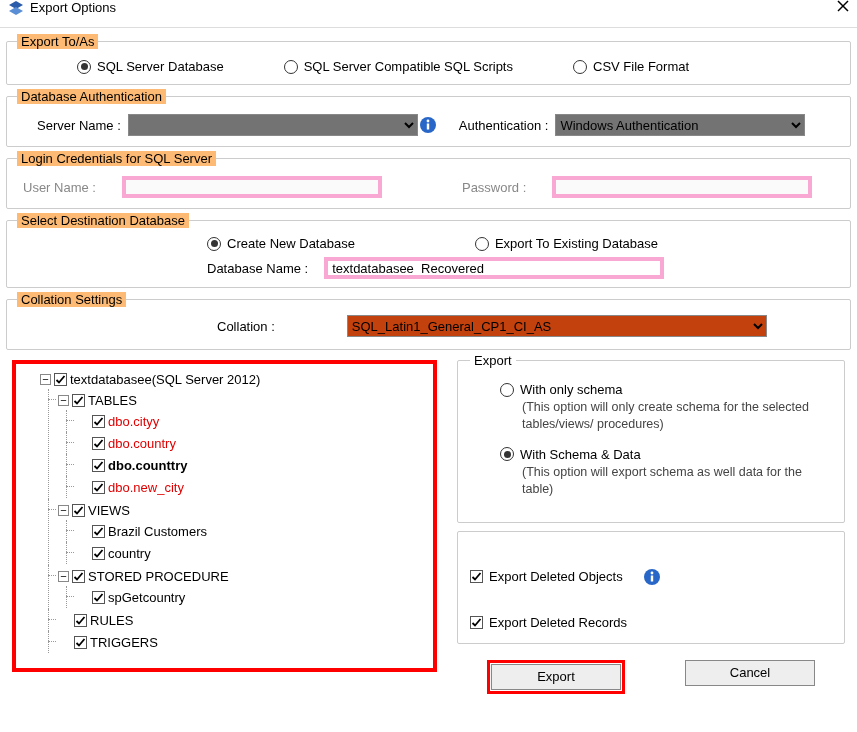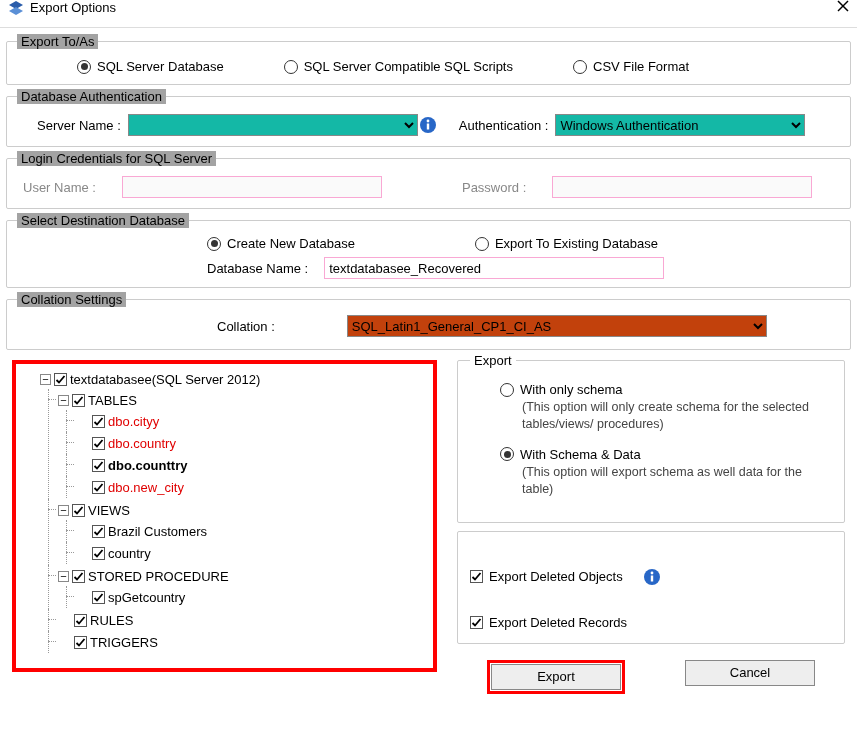--- a/index.html
+++ b/index.html
@@ -3,29 +3,29 @@
 <meta charset="utf-8">
 <style>
   * { box-sizing: border-box; font-family: Arial, sans-serif; font-size: 13px; }
   body { margin:0; background:#fff; width:857px; height:732px; overflow:hidden; color:#000; }
   .titlebar { display:flex; height:28px; padding:0 8px; border-bottom:1px solid #ddd; }
   .titlebar-icon { width:16px; height:16px; }
   .titlebar-title { margin-left:6px; flex:1; }
   .titlebar-close { width:12px; height:12px; cursor:pointer; }
   .content { padding:4px 6px 6px 6px; }
   fieldset { border:1px solid #ccc; margin:2px 0 4px 0; padding:4px 10px 8px 10px; border-radius:2px; position:relative; }
-  legend { padding:0 4px; color:#000; background:#a3a3a3; }
+  legend { padding:0 4px; color:#000; background:#fdba74; }
   .row { display:flex; align-items:center; gap:1px; }
   .radio-row { justify-content:flex-start; gap:60px; padding:6px 6px 2px 60px; }
   .radio { display:flex; align-items:center; gap:6px; cursor:pointer; }
   .radio-outer { width:14px; height:14px; border-radius:50%; border:1.5px solid #333; display:flex; align-items:center; justify-content:center; background:#fff; }
   .radio-inner { width:7px; height:7px; border-radius:50%; background:#333; }
   .label { margin-right:6px; }
-  input.text { height:22px; border:1px solid #f9a8d4; padding:0 4px; font-size:13px; }
-  select.cmb { height:22px; border:1px solid #888; background:#14b8a6; font-size:13px; display:inline-block; vertical-align:middle; width:170px; }
+  input.text { height:22px; border:4px solid #f9a8d4; padding:0 4px; font-size:13px; }
+  select.cmb { height:22px; border:1px solid #888; background:#737373; font-size:13px; display:inline-block; vertical-align:middle; width:170px; }
   select.wide { width:290px; }
   .info-icon { width:18px; height:18px; }
   .auth-row { padding:6px 6px 2px 20px; }
   .login-row { padding:6px 6px 2px 6px; gap:20px; }
   .grey { color:#888; }
   .dest-radio-row { padding:4px 0 6px 190px; gap:120px; }
   .dbname-row { padding:0 0 0 190px; gap:10px; }
   .collation-row { padding:4px 0 4px 200px; gap:66px; }
   .bottom { display:flex; gap:20px; padding:6px 6px 0 6px; }
   .tree-panel { width:440px; height:312px; border:4px solid red; padding:4px 6px; overflow:hidden; }

